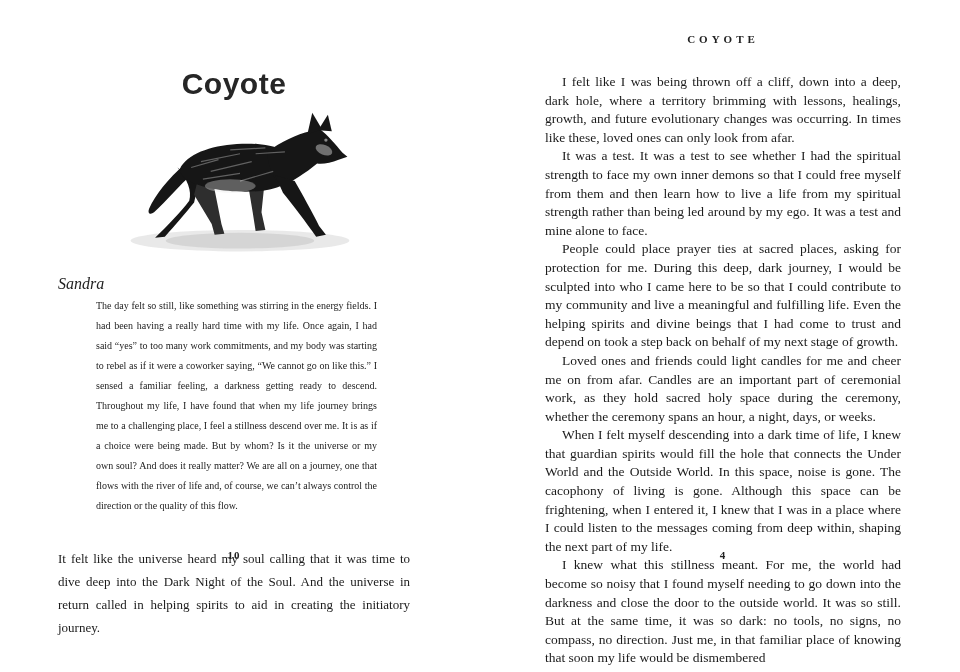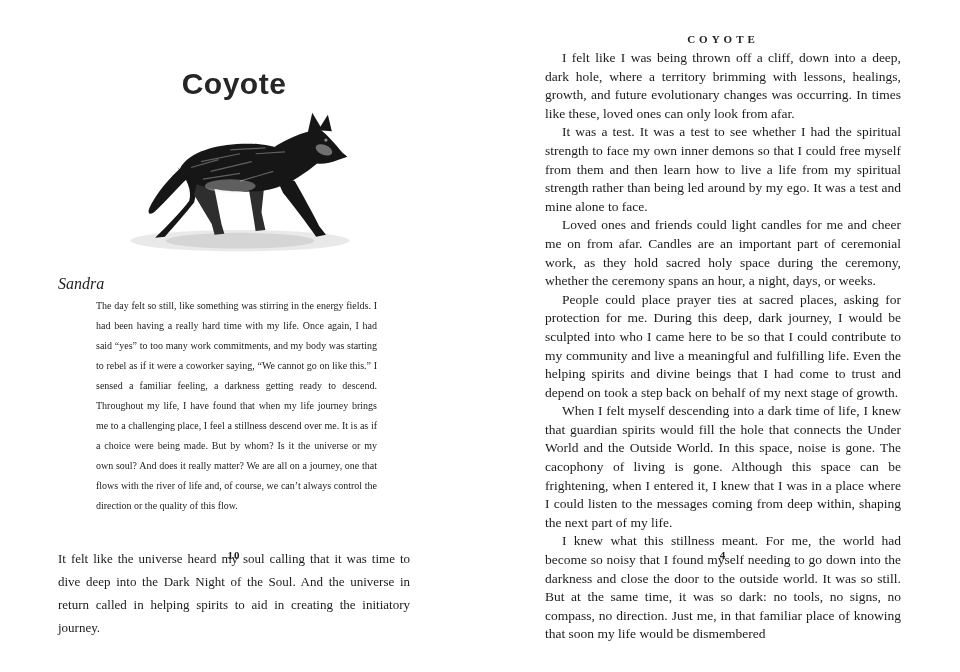--- a/index.html
+++ b/index.html
@@ -60,21 +60,21 @@
     text-align-last: left;
   }
   .running-header {
     font-size: 11px;
     font-weight: 700;
     letter-spacing: 4px;
     text-align: center;
     color: #222222;
   }
   .right-body {
-    margin-top: 4px;
+    margin-top: 28px;
     font-size: 13.5px;
     line-height: 18.6px;
     text-align: justify;
     text-align-last: left;
   }
   .right-body p { margin: 0; text-indent: 17px; }
   .pagenum {
     position: absolute;
     bottom: 30px; left: 0;
     width: 100%;
@@ -137,22 +137,22 @@
 
     <div class="pagenum">10</div>
   </section>
 
   <section class="page right">
     <div class="running-header">COYOTE</div>
 
     <div class="right-body">
       <p>I felt like I was being thrown off a cliff, down into a deep, dark hole, where a territory brimming with lessons, healings, growth, and future evolutionary changes was occurring. In times like these, loved ones can only look from afar.</p>
       <p>It was a test. It was a test to see whether I had the spiritual strength to face my own inner demons so that I could free myself from them and then learn how to live a life from my spiritual strength rather than being led around by my ego. It was a test and mine alone to face.</p>
+      <p>People could place prayer ties at sacred places, asking for protection for me. During this deep, dark journey, I would be sculpted into who I came here to be so that I could contribute to my community and live a meaningful and fulfilling life. Even the helping spirits and divine beings that I had come to trust and depend on took a step back on behalf of my next stage of growth.</p>
       <p>Loved ones and friends could light candles for me and cheer me on from afar. Candles are an important part of ceremonial work, as they hold sacred holy space during the ceremony, whether the ceremony spans an hour, a night, days, or weeks.</p>
-      <p>People could place prayer ties at sacred places, asking for protection for me. During this deep, dark journey, I would be sculpted into who I came here to be so that I could contribute to my community and live a meaningful and fulfilling life. Even the helping spirits and divine beings that I had come to trust and depend on took a step back on behalf of my next stage of growth.</p>
       <p>When I felt myself descending into a dark time of life, I knew that guardian spirits would fill the hole that connects the Under World and the Outside World. In this space, noise is gone. The cacophony of living is gone. Although this space can be frightening, when I entered it, I knew that I was in a place where I could listen to the messages coming from deep within, shaping the next part of my life.</p>
       <p>I knew what this stillness meant. For me, the world had become so noisy that I found myself needing to go down into the darkness and close the door to the outside world. It was so still. But at the same time, it was so dark: no tools, no signs, no compass, no direction. Just me, in that familiar place of knowing that soon my life would be dismembered</p>
     </div>
 
     <div class="pagenum">4</div>
   </section>
 
 </div>
 
 </body></html>

